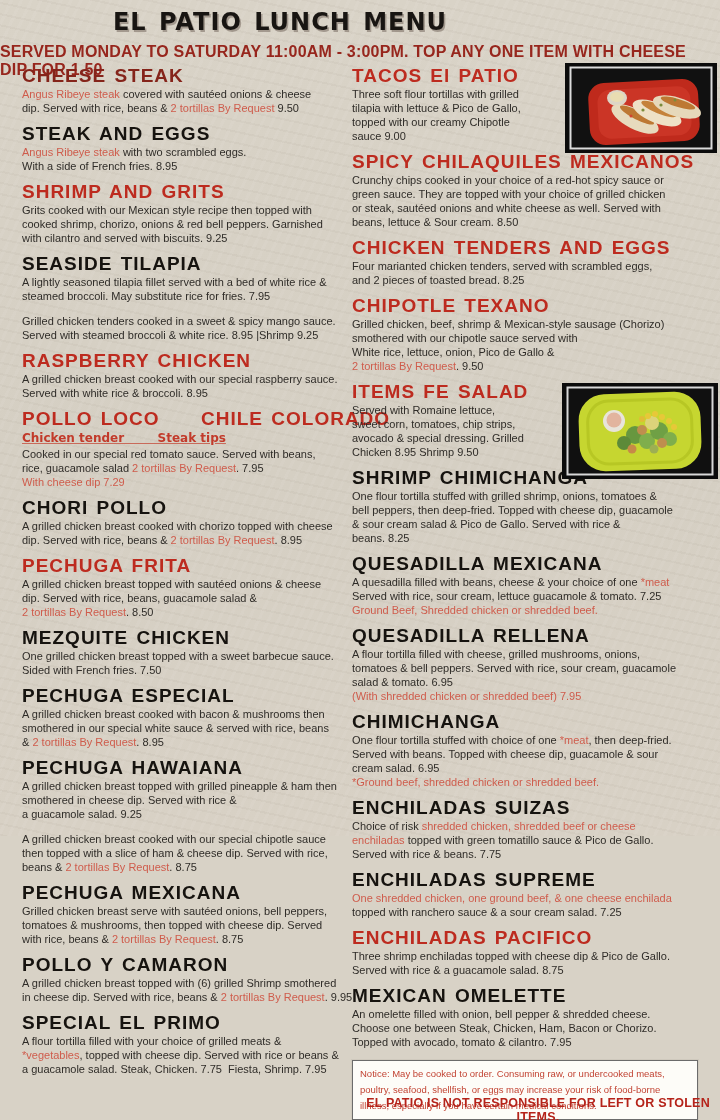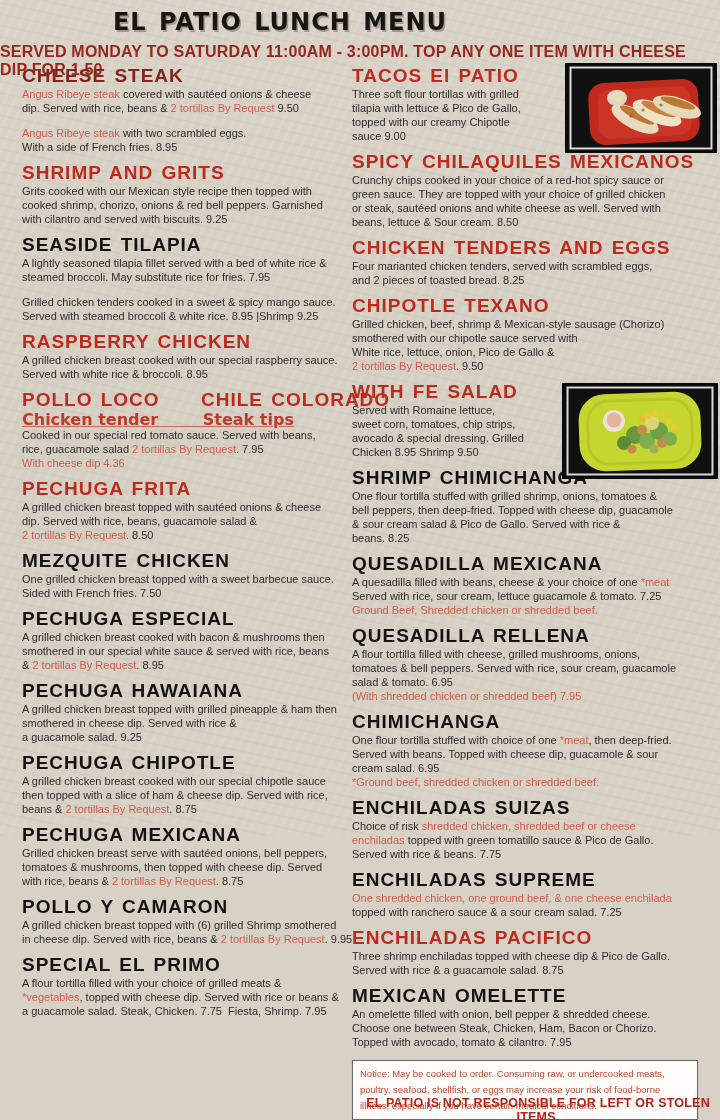--- a/index.html
+++ b/index.html
@@ -20,21 +20,21 @@
   .col{position:absolute;top:68px;}
   .col-left{left:22px;width:335px;}
   .col-right{left:352px;width:352px;}
   .menu-item{margin:0 0 11px 0;}
   .menu-item.narrow .mi-desc{width:205px;}
   .mi-name{margin:0 0 3px 0;font-family:Liberation Sans, sans-serif;font-weight:bold;
     font-size:19px;line-height:16px;letter-spacing:1px;word-spacing:2px;white-space:pre;}
   .hc-red{color:#bd2b1f;}
   .hc-maroon{color:#85241a;}
   .hc-black{color:#16130f;}
-  .mi-sub{font-family:"DejaVu Sans",sans-serif;font-weight:bold;font-size:16px;line-height:17px;
+  .mi-sub{font-family:"DejaVu Sans",sans-serif;font-weight:bold;font-size:12px;line-height:17px;
     color:#c23a2a;white-space:pre;text-decoration:underline;text-decoration-color:#c96a5a;}
   .mi-desc{margin:0;font-size:11px;line-height:14px;color:#2f2c28;white-space:pre-wrap;}
   .mi-desc .sal{color:#cf5c4c;}
   .mi-desc .u{text-decoration-color:#d88474;}
   
   .photo{position:absolute;display:block;}
   #tacos-photo{left:565px;top:63px;}
   #salad-photo{left:562px;top:383px;}
   
   .notice-box{box-sizing:border-box;width:346px;background:#fdfcf8;border:1px solid #6b6b6b;
@@ -51,20 +51,21 @@
   <div class="title">EL PATIO LUNCH MENU</div>
   <div class="subtitle">SERVED MONDAY TO SATURDAY 11:00AM - 3:00PM.   TOP ANY ONE ITEM WITH CHEESE DIP FOR 1.50</div>
 
   <div class="col col-left">
       <div class="menu-item">
         <h3 class="mi-name hc-maroon">CHEESE STEAK</h3>
         <p class="mi-desc"><span class="sal">Angus Ribeye steak </span><span>covered with sautéed onions &amp; cheese
 dip. Served with rice, beans &amp; </span><span class="sal u">2 tortillas By Request</span><span> 9.50</span></p>
       </div>
       <div class="menu-item">
+        <h3 class="mi-name hc-black">STEAK AND EGGS</h3>
         <p class="mi-desc"><span class="sal">Angus Ribeye steak </span><span>with two scrambled eggs.
 With a side of French fries. 8.95</span></p>
       </div>
       <div class="menu-item">
         <h3 class="mi-name hc-red">SHRIMP AND GRITS</h3>
         <p class="mi-desc"><span>Grits cooked with our Mexican style recipe then topped with
 cooked shrimp, chorizo, onions &amp; red bell peppers. Garnished
 with cilantro and served with biscuits. 9.25</span></p>
       </div>
       <div class="menu-item">
@@ -79,21 +80,26 @@
       <div class="menu-item">
         <h3 class="mi-name hc-red">RASPBERRY CHICKEN</h3>
         <p class="mi-desc"><span>A grilled chicken breast cooked with our special raspberry sauce.
 Served with white rice &amp; broccoli. 8.95</span></p>
       </div>
       <div class="menu-item">
         <h3 class="mi-name hc-red">POLLO LOCO     CHILE COLORADO</h3>
         <div class="mi-sub">Chicken tender        Steak tips</div>
         <p class="mi-desc"><span>Cooked in our special red tomato sauce. Served with beans,
 rice, guacamole salad </span><span class="sal u">2 tortillas By Request</span><span>. 7.95
-</span><span class="sal u">With cheese dip 4.36</span></p>
+</span><span class="sal u">With cheese dip 7.29</span></p>
+      </div>
+      <div class="menu-item">
+        <h3 class="mi-name hc-black">CHORI POLLO</h3>
+        <p class="mi-desc"><span>A grilled chicken breast cooked with chorizo topped with cheese
+dip. Served with rice, beans &amp; </span><span class="sal u">2 tortillas By Request</span><span>. 8.95</span></p>
       </div>
       <div class="menu-item">
         <h3 class="mi-name hc-red">PECHUGA FRITA</h3>
         <p class="mi-desc"><span>A grilled chicken breast topped with sautéed onions &amp; cheese
 dip. Served with rice, beans, guacamole salad &amp;
 </span><span class="sal u">2 tortillas By Request</span><span>. 8.50</span></p>
       </div>
       <div class="menu-item">
         <h3 class="mi-name hc-black">MEZQUITE CHICKEN</h3>
         <p class="mi-desc"><span>One grilled chicken breast topped with a sweet barbecue sauce.
@@ -105,21 +111,20 @@
 smothered in our special white sauce &amp; served with rice, beans
 &amp; </span><span class="sal u">2 tortillas By Request</span><span>. 8.95</span></p>
       </div>
       <div class="menu-item">
         <h3 class="mi-name hc-black">PECHUGA HAWAIANA</h3>
         <p class="mi-desc"><span>A grilled chicken breast topped with grilled pineapple &amp; ham then
 smothered in cheese dip. Served with rice &amp;
 a guacamole salad. 9.25</span></p>
       </div>
       <div class="menu-item">
-        <h3 class="mi-name hc-black">PECHUGA CHIPOTLE</h3>
         <p class="mi-desc"><span>A grilled chicken breast cooked with our special chipotle sauce
 then topped with a slice of ham &amp; cheese dip. Served with rice,
 beans &amp; </span><span class="sal u">2 tortillas By Request</span><span>. 8.75</span></p>
       </div>
       <div class="menu-item">
         <h3 class="mi-name hc-black">PECHUGA MEXICANA</h3>
         <p class="mi-desc"><span>Grilled chicken breast serve with sautéed onions, bell peppers,
 tomatoes &amp; mushrooms, then topped with cheese dip. Served
 with rice, beans &amp; </span><span class="sal u">2 tortillas By Request</span><span>. 8.75</span></p>
       </div>
@@ -157,21 +162,21 @@
 and 2 pieces of toasted bread. 8.25</span></p>
       </div>
       <div class="menu-item">
         <h3 class="mi-name hc-red">CHIPOTLE TEXANO</h3>
         <p class="mi-desc"><span>Grilled chicken, beef, shrimp &amp; Mexican-style sausage (Chorizo)
 smothered with our chipotle sauce served with
 White rice, lettuce, onion, Pico de Gallo &amp;
 </span><span class="sal u">2 tortillas By Request</span><span>. 9.50</span></p>
       </div>
       <div class="menu-item narrow">
-        <h3 class="mi-name hc-red">WITH FE SALAD</h3>
+        <h3 class="mi-name hc-red">ITEMS FE SALAD</h3>
         <p class="mi-desc"><span>Served with Romaine lettuce,
 sweet corn, tomatoes, chip strips,
 avocado &amp; special dressing. Grilled
 Chicken 8.95 Shrimp 9.50</span></p>
       </div>
       <div class="menu-item">
         <h3 class="mi-name hc-black">SHRIMP CHIMICHANGA</h3>
         <p class="mi-desc"><span>One flour tortilla stuffed with grilled shrimp, onions, tomatoes &amp;
 bell peppers, then deep-fried. Topped with cheese dip, guacamole
 &amp; sour cream salad &amp; Pico de Gallo. Served with rice &amp;

